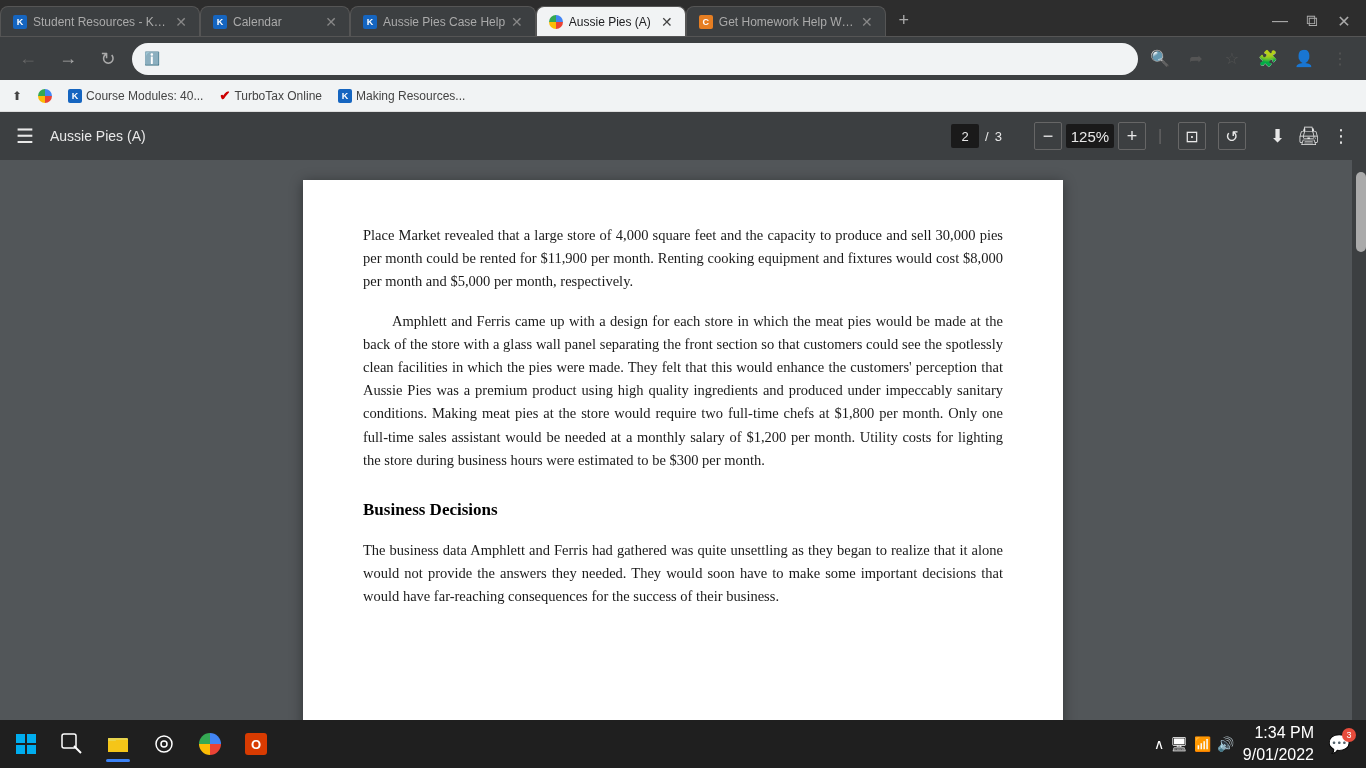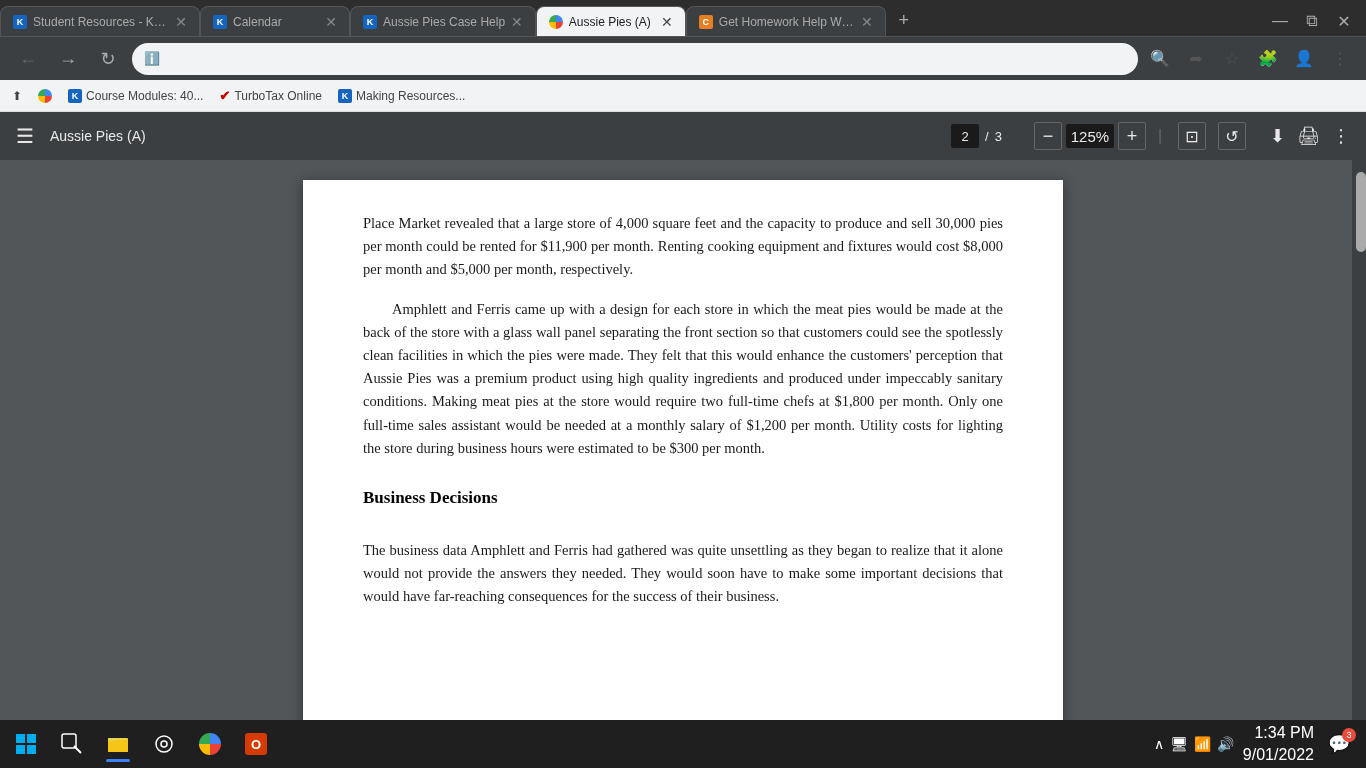--- a/index.html
+++ b/index.html
@@ -43,23 +43,23 @@
     .pdf-zoom-controls { display: flex; align-items: center; gap: 4px; margin-left: 24px; }
     .pdf-zoom-btn { color: #e8e8e8; font-size: 18px; cursor: pointer; width: 28px; height: 28px; display: flex; align-items: center; justify-content: center; border: 1px solid #666; border-radius: 2px; }
     .pdf-zoom-val { background: #1a1a1a; color: #e8e8e8; width: 48px; height: 24px; display: flex; align-items: center; justify-content: center; font-size: 15px; border-radius: 2px; }
     .pdf-view-btn { color: #e8e8e8; font-size: 16px; cursor: pointer; width: 28px; height: 28px; display: flex; align-items: center; justify-content: center; margin-left: 4px; border: 1px solid #666; border-radius: 2px; }
     .pdf-right-actions { display: flex; align-items: center; gap: 12px; margin-left: 24px; }
     .pdf-action-btn { color: #e8e8e8; font-size: 18px; cursor: pointer; }
 
     
     .pdf-content-area { flex: 1; overflow-y: hidden; background: #525659; display: flex; justify-content: center; padding: 20px 0; position: relative; }
     .pdf-page { background: white; width: 760px; min-height: 600px; padding: 32px 60px; font-family: 'Times New Roman', Times, serif; font-size: 14.5px; line-height: 1.6; color: #1a1a1a; box-shadow: 0 2px 12px rgba(0,0,0,0.4); }
-    .pdf-paragraph { margin-bottom: 16px; text-align: justify; }
+    .pdf-paragraph { margin-bottom: 16px; text-align: justify; margin-top: 12px; }
     .pdf-paragraph.indented { text-indent: 2em; }
-    .pdf-heading { font-size: 17px; font-weight: bold; margin-bottom: 28px; margin-top: 24px; color: #000; font-family: 'Times New Roman', Times, serif; }
+    .pdf-heading { font-size: 17px; font-weight: bold; margin-bottom: 16px; margin-top: 24px; color: #000; font-family: 'Times New Roman', Times, serif; }
 
     
     .scrollbar-track { position: absolute; right: 0; top: 0; bottom: 0; width: 14px; background: #3c3f41; }
     .scrollbar-thumb { width: 10px; height: 80px; background: #aaa; border-radius: 5px; margin: 2px; position: absolute; top: 10px; left: 2px; }
 
     
     .taskbar { position: absolute; bottom: 0; left: 0; right: 0; height: 48px; background: #1f1f1f; display: flex; align-items: center; padding: 0 8px; }
     .taskbar-left { display: flex; align-items: center; gap: 8px; }
     .taskbar-btn { width: 36px; height: 36px; display: flex; align-items: center; justify-content: center; cursor: pointer; border-radius: 4px; color: #fff; font-size: 20px; }
     .taskbar-center { display: flex; align-items: center; gap: 6px; margin-left: 8px; }

